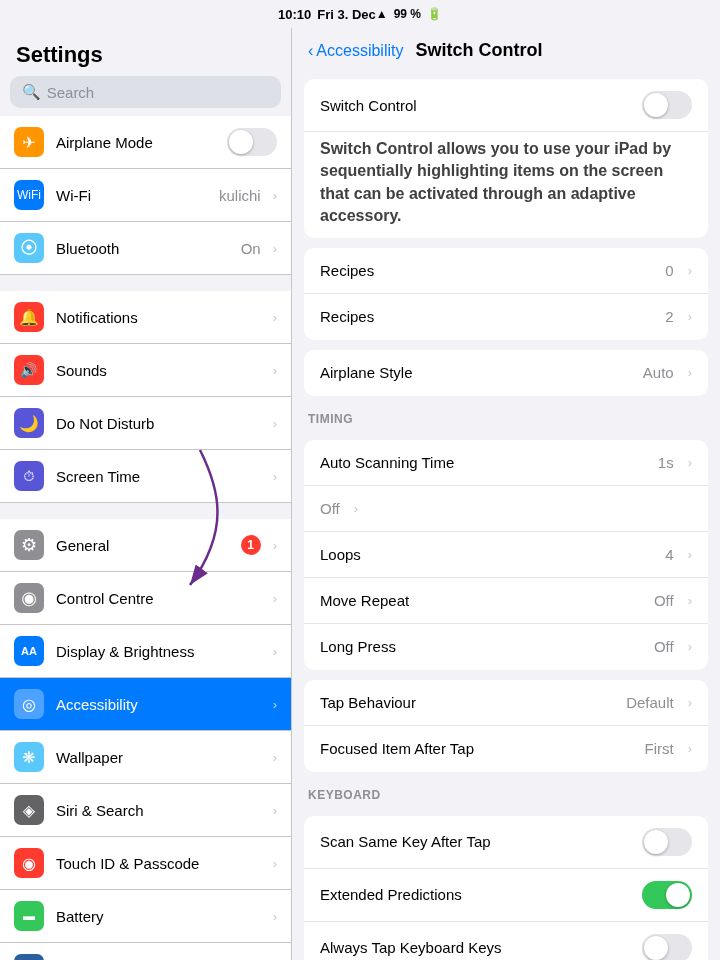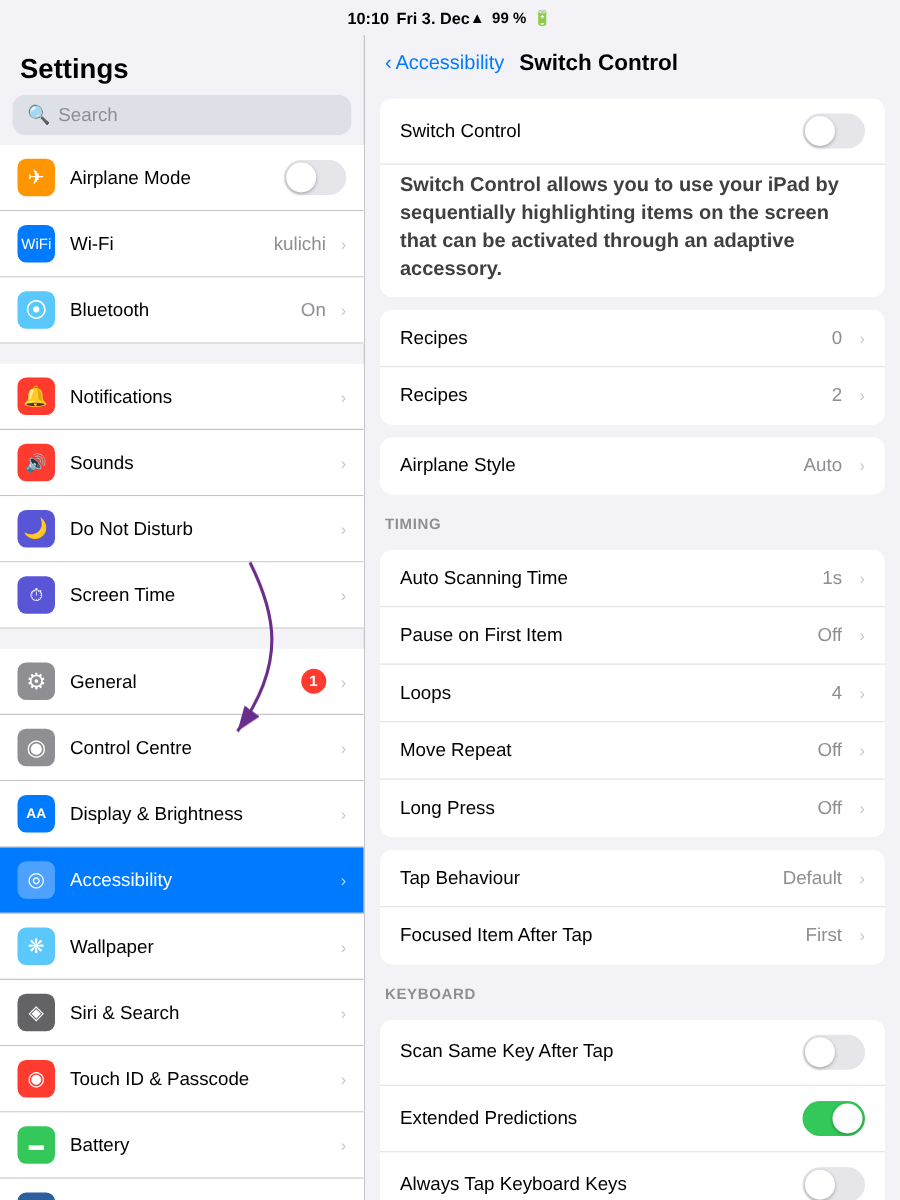--- a/index.html
+++ b/index.html
@@ -401,21 +401,20 @@
       </div>
 
       <div class="section-header">TIMING</div>
       <div class="settings-group">
         <div class="settings-row">
           <span class="row-label">Auto Scanning Time</span>
           <span class="row-value">1s</span>
           <span class="row-chevron">›</span>
         </div>
         <div class="settings-row">
-          <span class="row-label">Pause on First Item</span>
           <span class="row-value">Off</span>
           <span class="row-chevron">›</span>
         </div>
         <div class="settings-row">
           <span class="row-label">Loops</span>
           <span class="row-value">4</span>
           <span class="row-chevron">›</span>
         </div>
         <div class="settings-row">
           <span class="row-label">Move Repeat</span>

